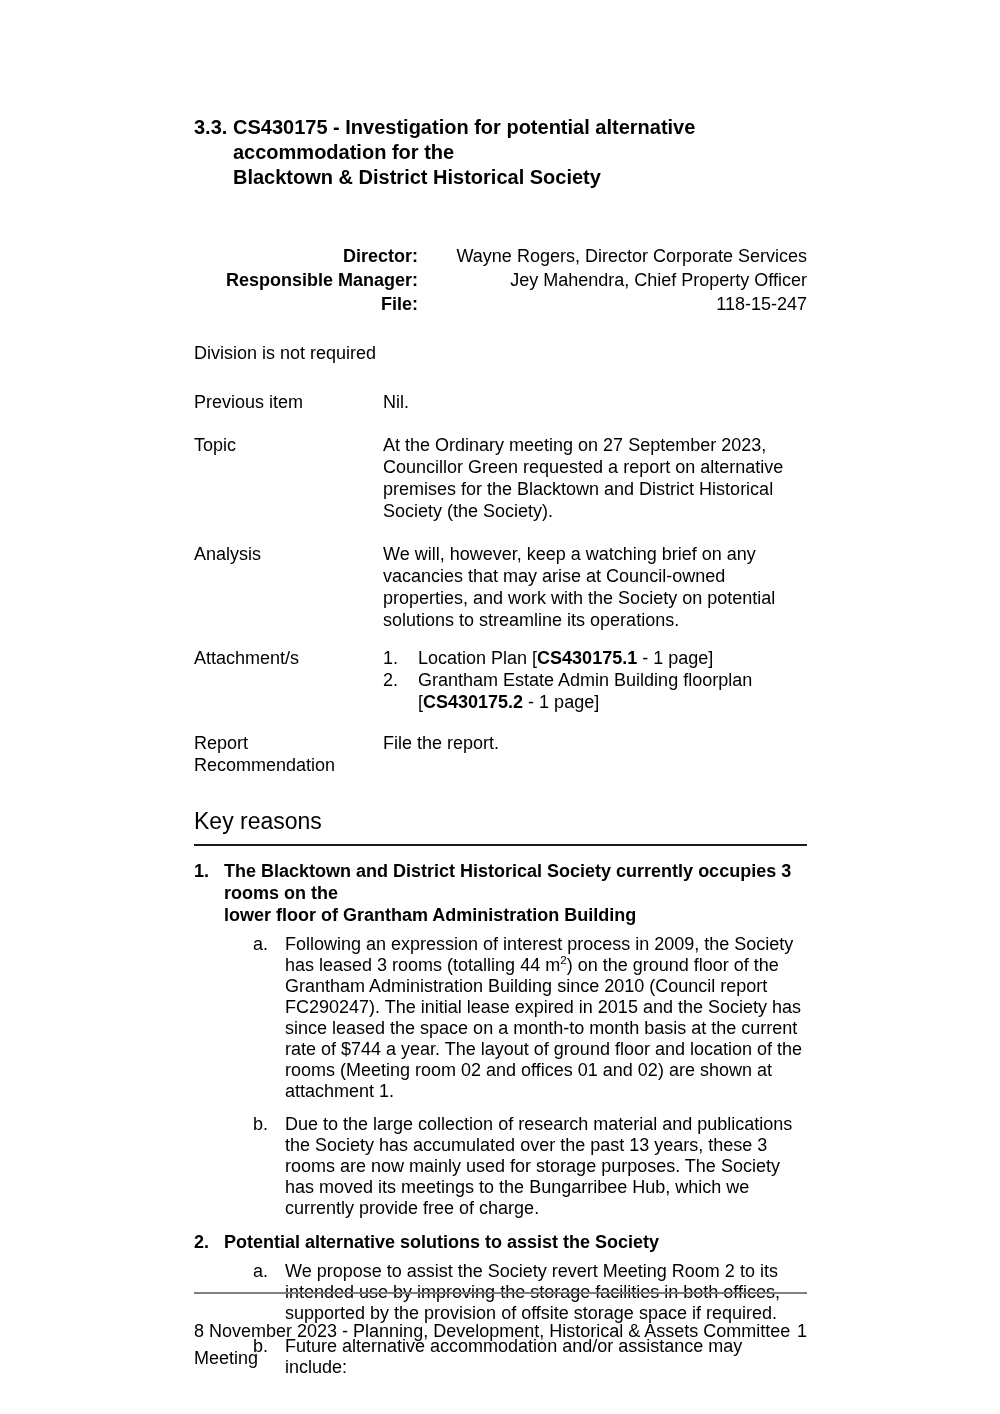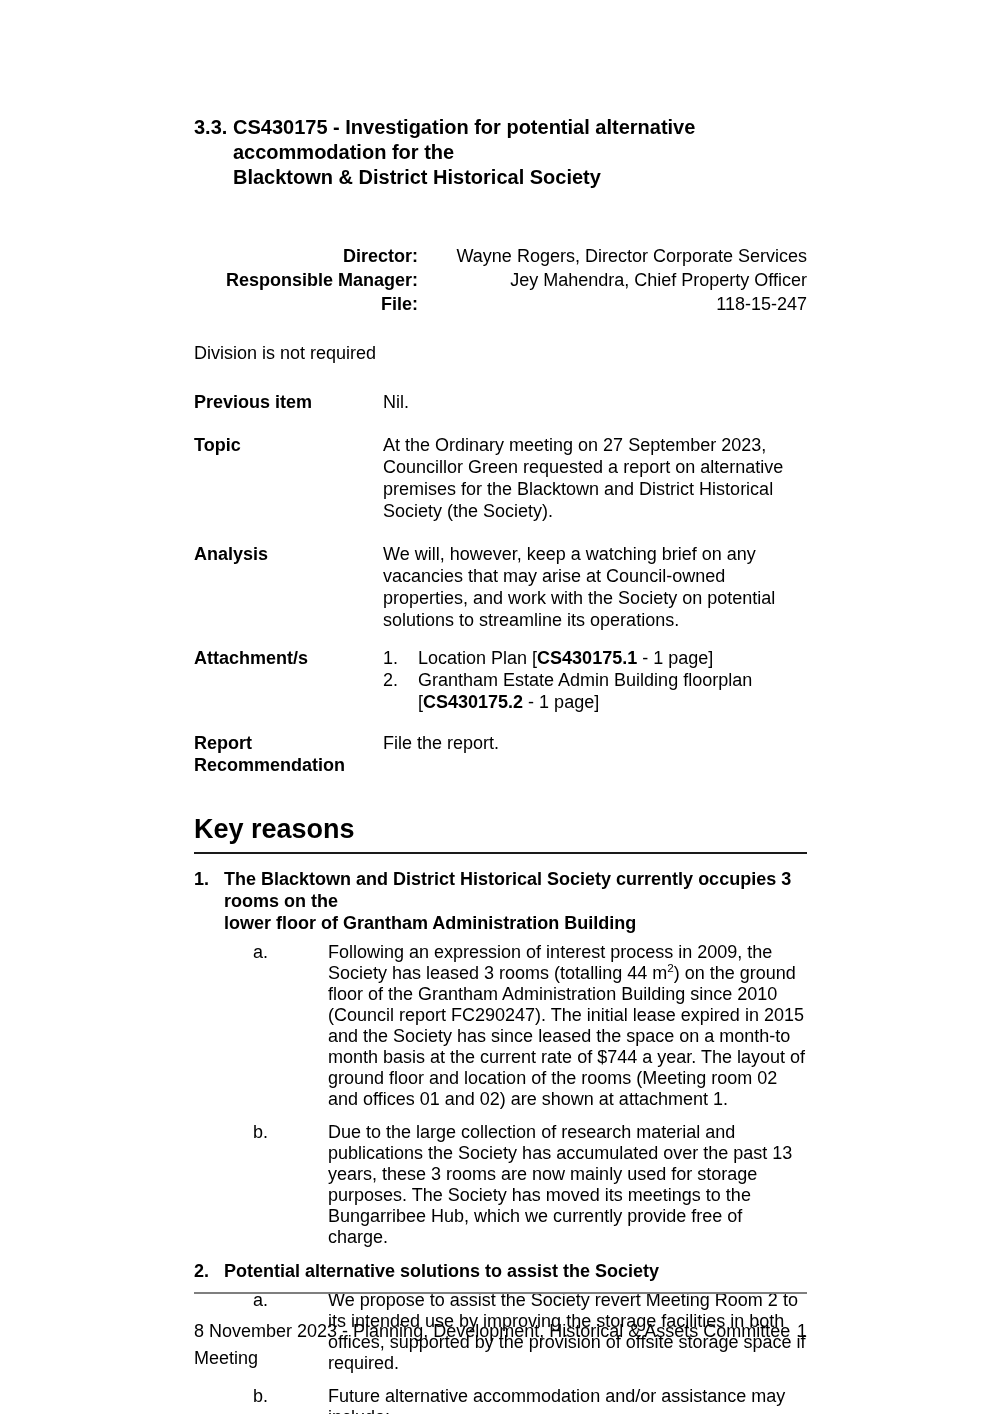--- a/index.html
+++ b/index.html
@@ -33,57 +33,57 @@
   
   .meta-block { margin-bottom: 26px; text-align: right; }
   .meta-row { display: flex; line-height: 24px; }
   .meta-label { flex: 0 0 224px; font-weight: bold; }
   .meta-value { flex: 1; }
 
   .division-note { margin-bottom: 27px; }
 
   
   .field-row { display: flex; margin-bottom: 21px; }
-  .field-label { flex: 0 0 189px; font-weight: bold; }
+  .field-label { flex: 0 0 189px; font-weight: normal; }
   .field-value { flex: 1; }
   .row-analysis { margin-bottom: 16px; }
   .row-attachments { margin-bottom: 19px; }
   .row-recommendation { margin-bottom: 16px; }
   .para + .para { margin-top: 22px; }
 
   .attachment-item { display: flex; }
   .att-num { flex: 0 0 35px; }
   .att-text { flex: 1; }
 
   
   .key-reasons-heading {
-    margin-top: 38px;
-    font-size: 27px;
+    margin-top: 30px;
+    font-size: 23px;
     line-height: 31px;
-    font-weight: bold;
+    font-weight: normal;
     padding-bottom: 7px;
     border-bottom: 2.5px solid #1a1a1a;
     margin-bottom: 14px;
   }
   .kr-item-heading {
     display: flex;
     font-weight: bold;
     line-height: 22px;
     margin-bottom: 8px;
   }
   .kr-num { flex: 0 0 30px; }
   .kr-heading-text { flex: 1; }
   .sub-item {
     display: flex;
     margin-left: 59px;
     line-height: 21px;
     margin-bottom: 12px;
   }
   .sub-letter { flex: 0 0 32px; }
-  .sub-text { flex: 1; margin-left: 43px; }
+  .sub-text { flex: 1; }
   sup { font-size: 0.65em; vertical-align: super; line-height: 0; }
 
   
   .footer {
     position: absolute;
     left: 121px;
     right: 120px;
     top: 1292px;
     border-top: 2px solid #7f7f7f;
     padding-top: 24px;

